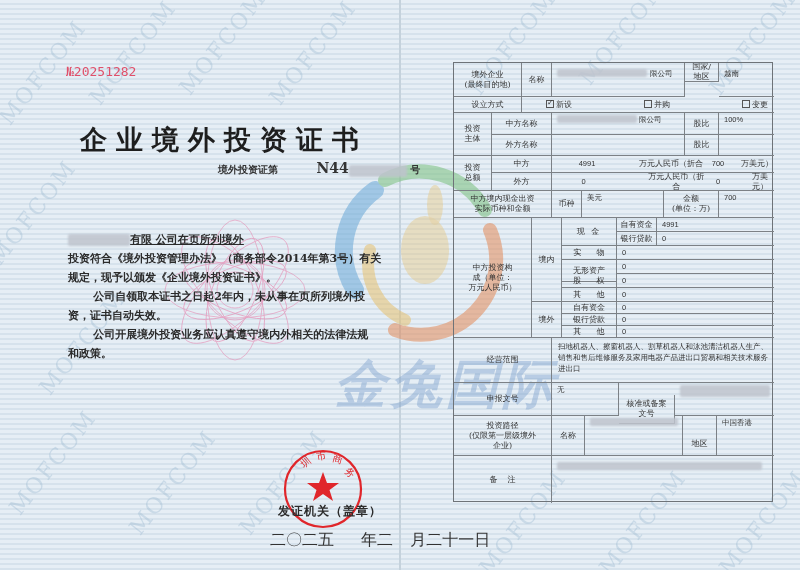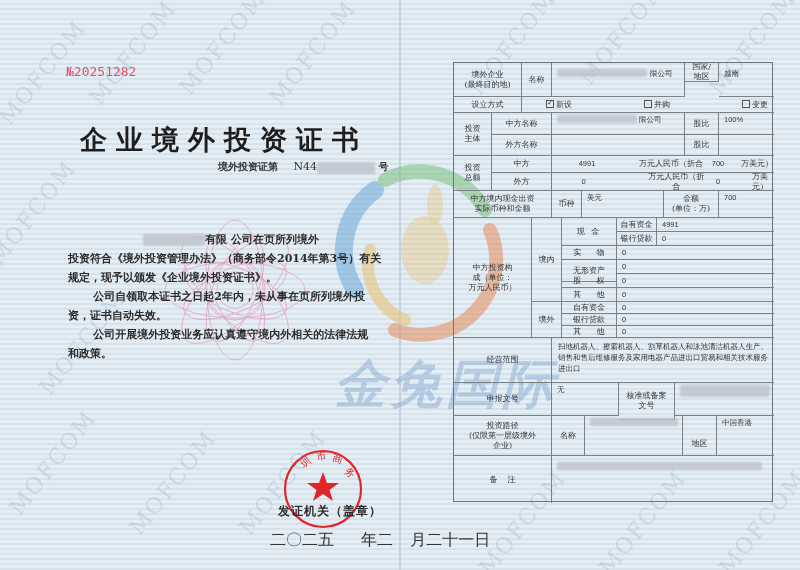--- a/index.html
+++ b/index.html
@@ -41,29 +41,29 @@
     position: absolute; left: 66px; top: 64px;
     font-family: "DejaVu Sans Mono", monospace; font-size: 13px; color: #e0506a;
   }
   .title {
     position: absolute; left: 80px; top: 122px; font-size: 27px; font-weight: bold;
     letter-spacing: 9px; color: #1e1e1e;
   }
   .cert-no {
     position: absolute; left: 218px; top: 160px; font-size: 10px; font-weight: bold; color: #333;
   }
-  .cert-no .num { margin-left: 12px; font-weight: normal; font-size: 11px; }
+  .cert-no .num { margin-left: 35px; font-weight: bold; font-size: 14px; }
   .blur { display: inline-block; background: rgba(190,195,205,0.85); filter: blur(1.2px); border-radius: 2px; vertical-align: middle; }
   .body-text {
     position: absolute; left: 68px; top: 230px; width: 330px; font-size: 11px; line-height: 19px;
     font-weight: bold; color: #2b2b2b;
   }
   .body-text p { margin: 0; }
   .body-text .indent { text-indent: 2.3em; }
-  .body-text .l1 { text-align: center; padding-right: 4px; }
+  .body-text .l1 { text-align: left; padding-right: 4px; text-decoration: underline; }
   .seal {
     position: absolute; left: 282px; top: 448px; width: 82px; height: 82px;
     pointer-events: none;
   }
   .issuer {
     position: absolute; left: 278px; top: 503px; font-size: 12px; font-weight: bold; color: #2b2b2b; letter-spacing: 1px;
   }
   .date {
     position: absolute; left: 270px; top: 530px; font-size: 16px; color: #333;
   }
@@ -256,21 +256,21 @@
     <div class="cell" style="left:108px;top:251px;width:55px;height:12px">银行贷款</div>
     <div class="cell val mid nr" style="left:163px;top:251px;width:157px;height:12px">0</div>
     <div class="cell" style="left:108px;top:263px;width:55px;height:12px;white-space:pre">其      他</div>
     <div class="cell val mid nr" style="left:163px;top:263px;width:157px;height:12px">0</div>
 
     <div class="cell scope-text nr" style="left:98px;top:275px;width:222px;height:45px">扫地机器人、擦窗机器人、割草机器人和泳池清洁机器人生产、销售和售后维修服务及家用电器产品进出口贸易和相关技术服务进出口</div>
     <div class="cell" style="left:0;top:275px;width:98px;height:45px">经营范围</div>
 
     <div class="cell" style="left:0;top:320px;width:98px;height:33px">申报文号</div>
     <div class="cell val" style="left:98px;top:320px;width:67px;height:33px">无</div>
-    <div class="cell" style="left:165px;top:320px;width:56px;height:37px;white-space:pre-line">核准或备案
+    <div class="cell" style="left:165px;top:332px;width:56px;height:29px;white-space:pre-line">核准或备案
 文号</div>
     <div class="cell val nr" style="left:221px;top:320px;width:99px;height:33px">
       <span class="blur" style="width:90px;height:12px"></span>
     </div>
 
     <div class="cell" style="left:0;top:353px;width:98px;height:40px;white-space:pre-line">投资路径
 (仅限第一层级境外
 企业)</div>
     <div class="cell" style="left:98px;top:353px;width:33px;height:40px">名称</div>
     <div class="cell val" style="left:131px;top:353px;width:98px;height:40px">

